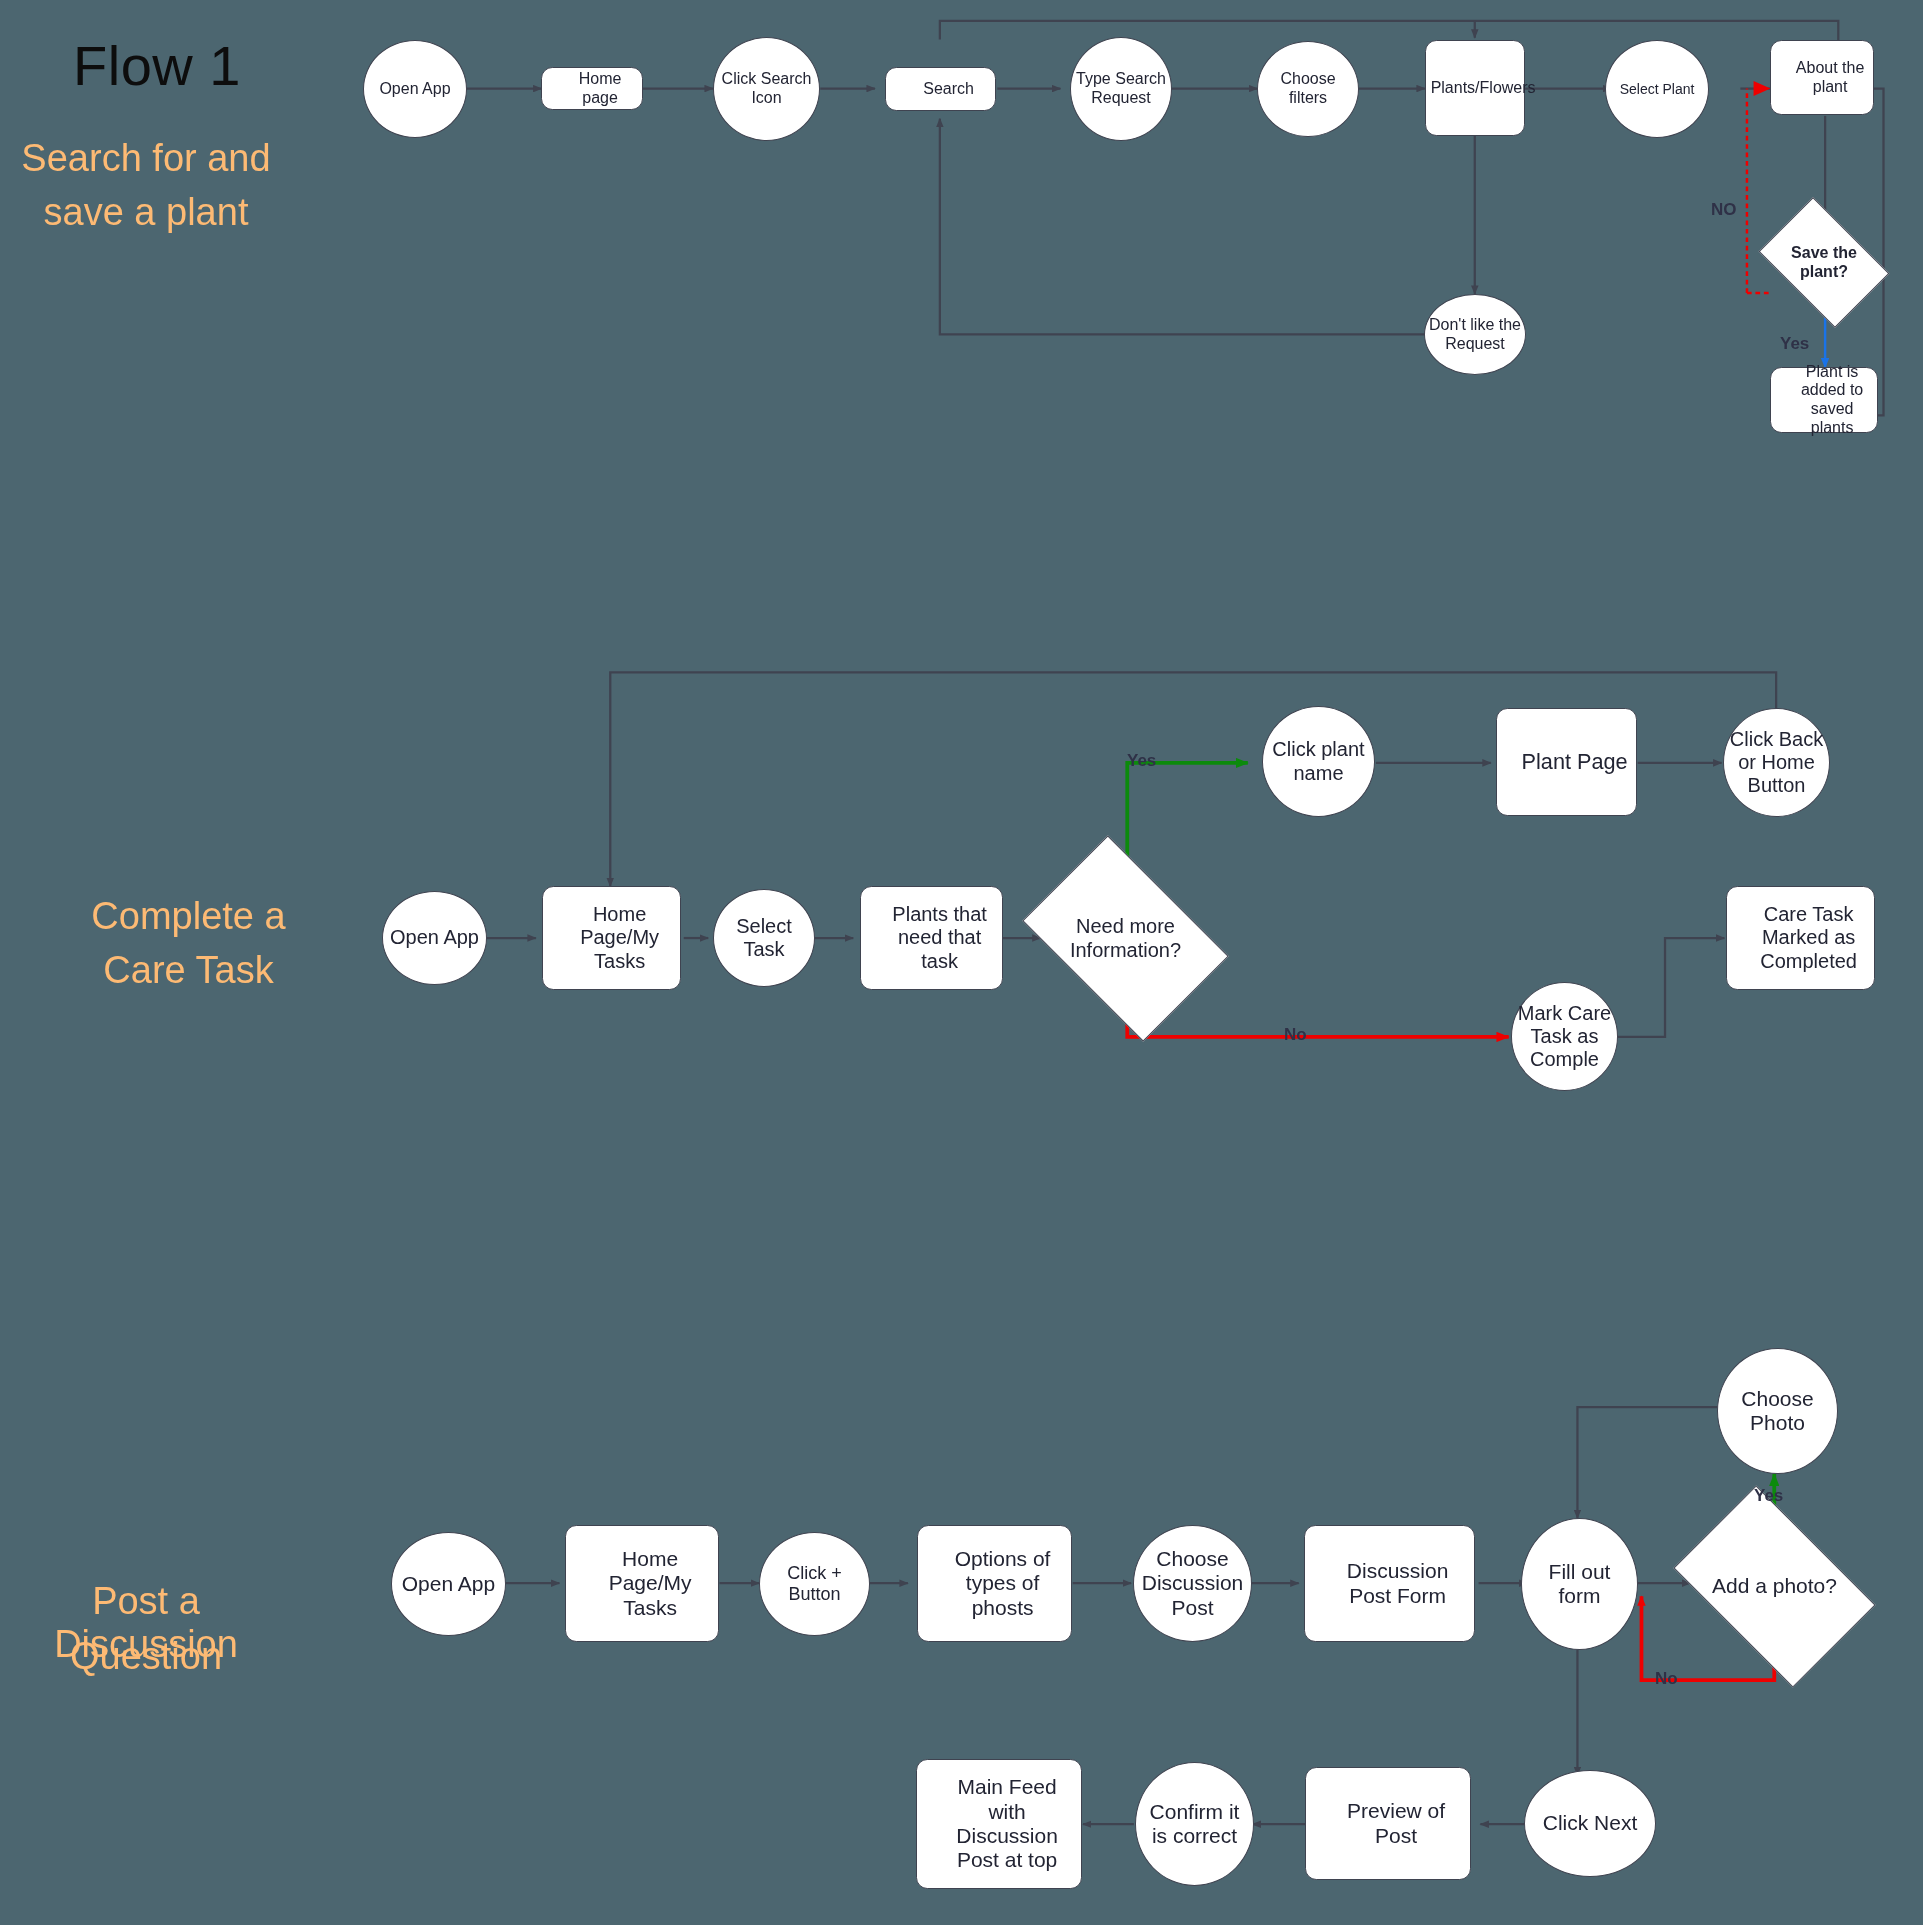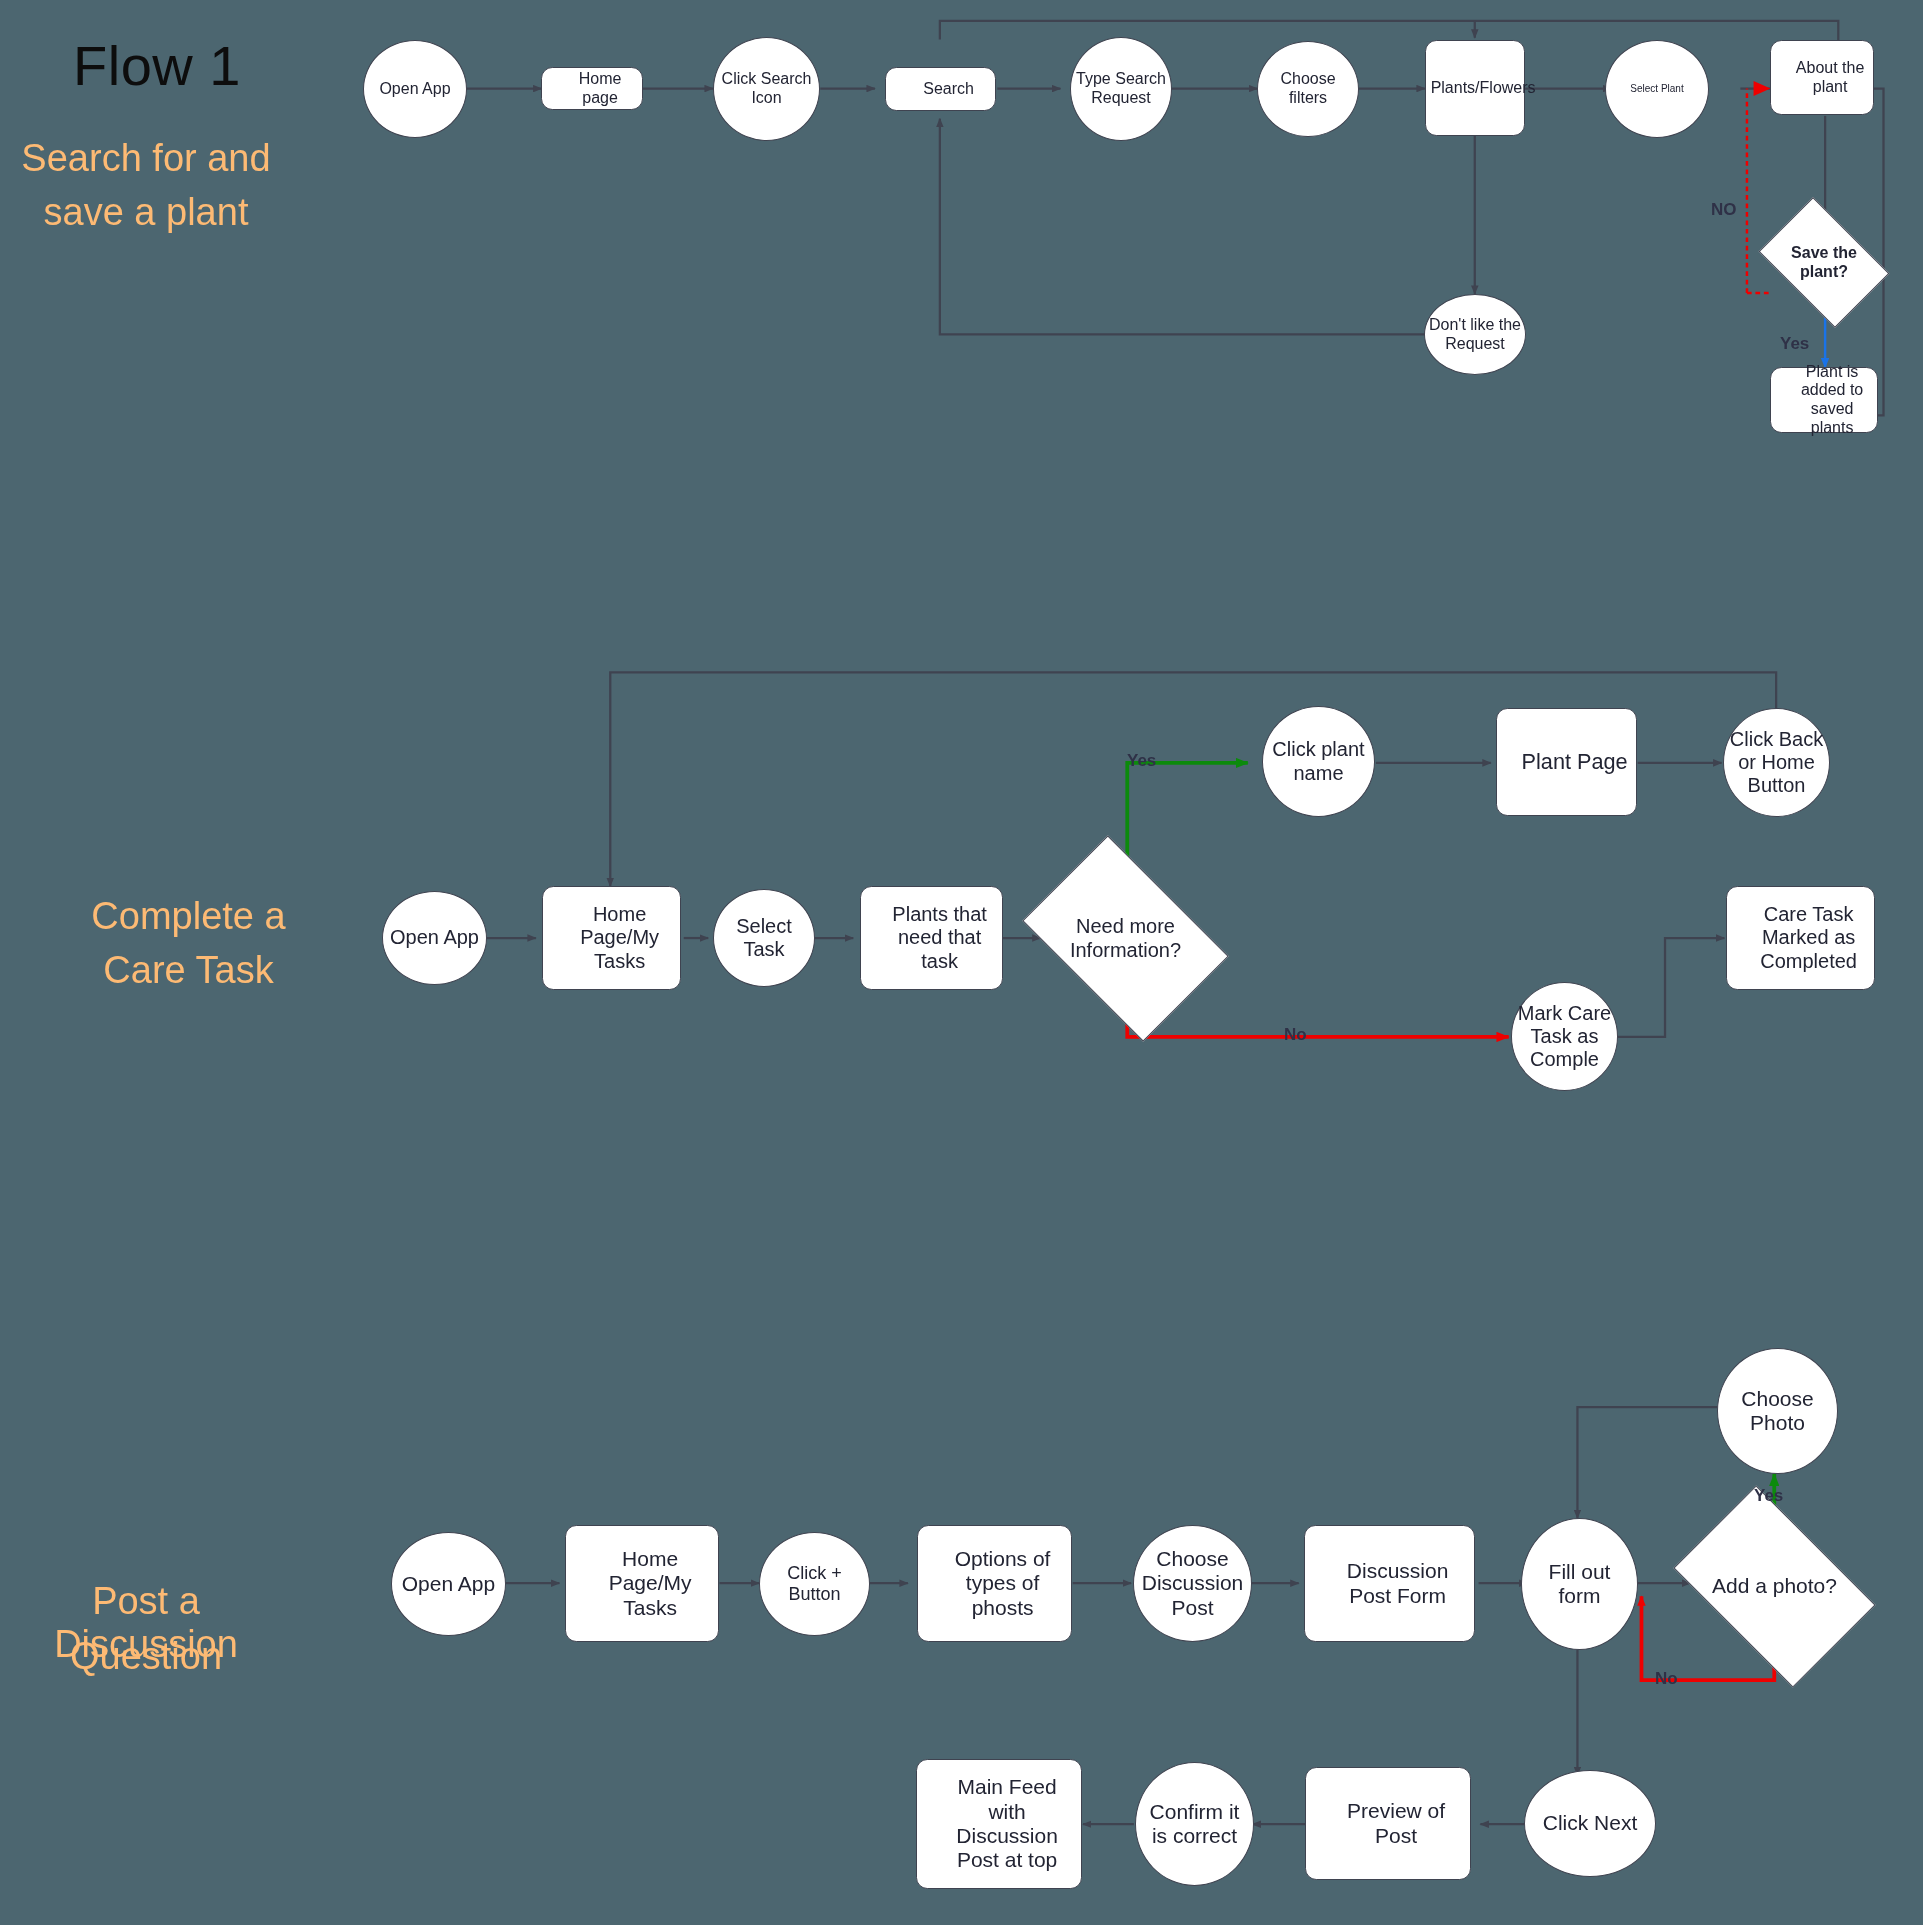--- a/index.html
+++ b/index.html
@@ -199,21 +199,21 @@
   </div>
 
   <div class="node ellipse" style="left:1257px;top:41px;width:102px;height:96px;font-size:16px;">
     <span>Choose filters</span>
   </div>
 
   <div class="node rect" style="left:1425px;top:40px;width:100px;height:96px;font-size:16px;">
     <span>Plants/Flowers</span>
   </div>
 
-  <div class="node ellipse" style="left:1605px;top:40px;width:104px;height:98px;font-size:10px;">
+  <div class="node ellipse" style="left:1605px;top:40px;width:104px;height:98px;font-size:14px;">
     <span>Select Plant</span>
   </div>
 
   <div class="node rect" style="left:1770px;top:40px;width:104px;height:75px;font-size:16px;">
     <span>About the plant</span>
   </div>
 
   <div class="node ellipse" style="left:1424px;top:294px;width:102px;height:81px;font-size:16px;">
     <span>Don't like the Request</span>
   </div>

